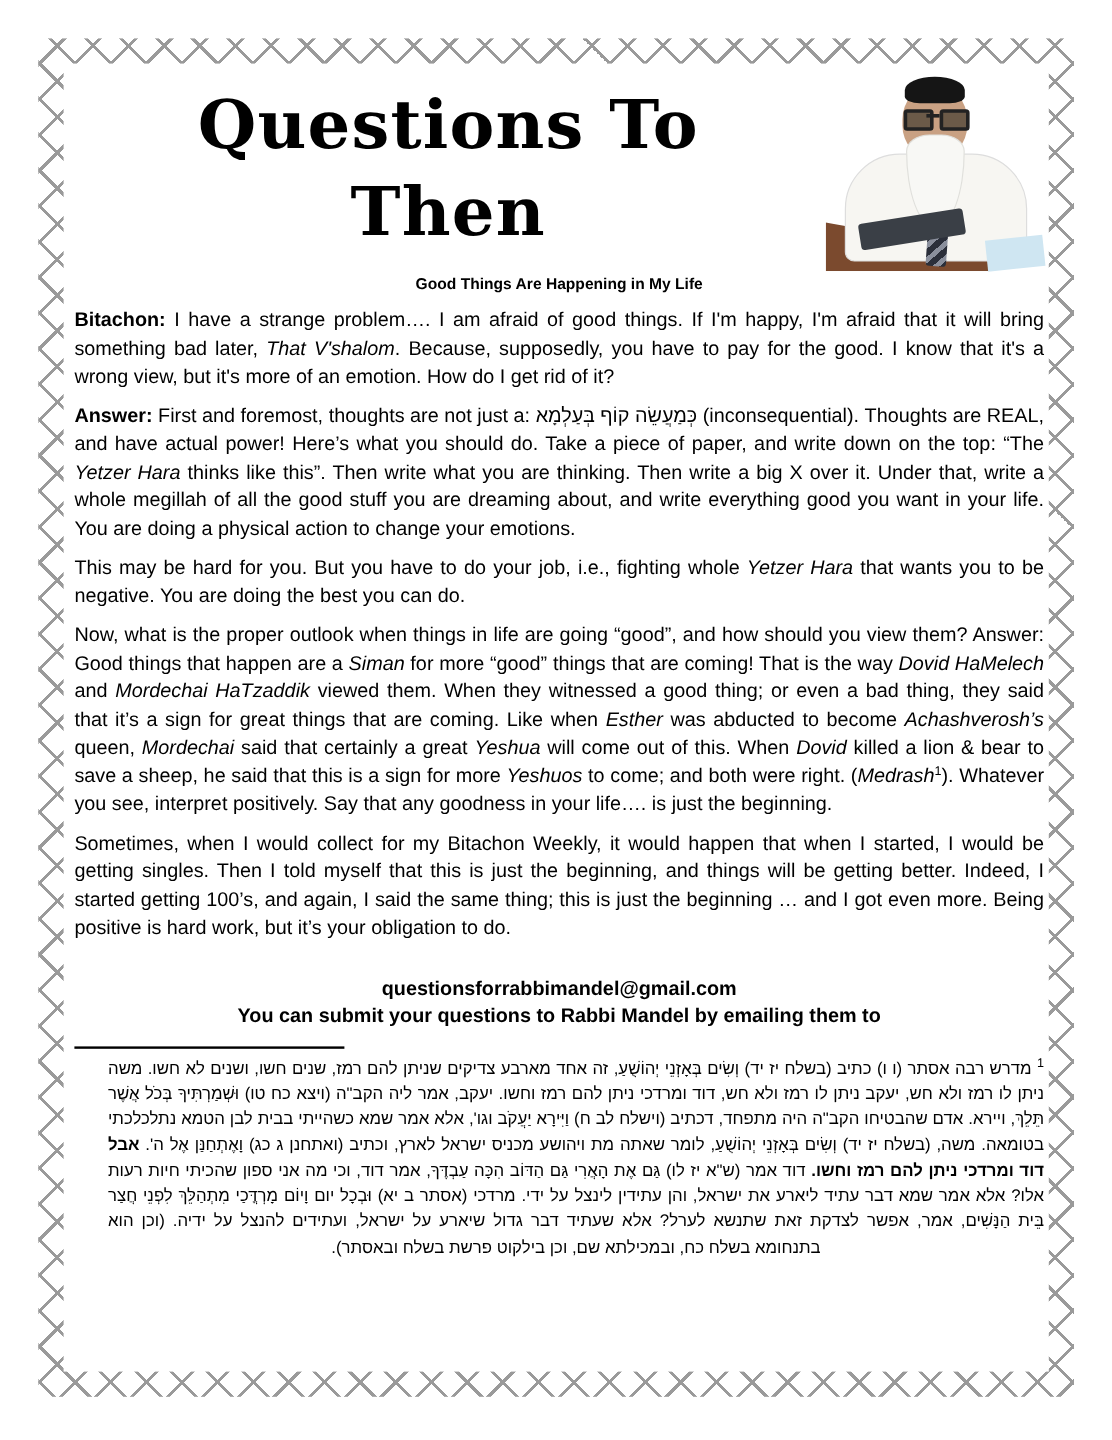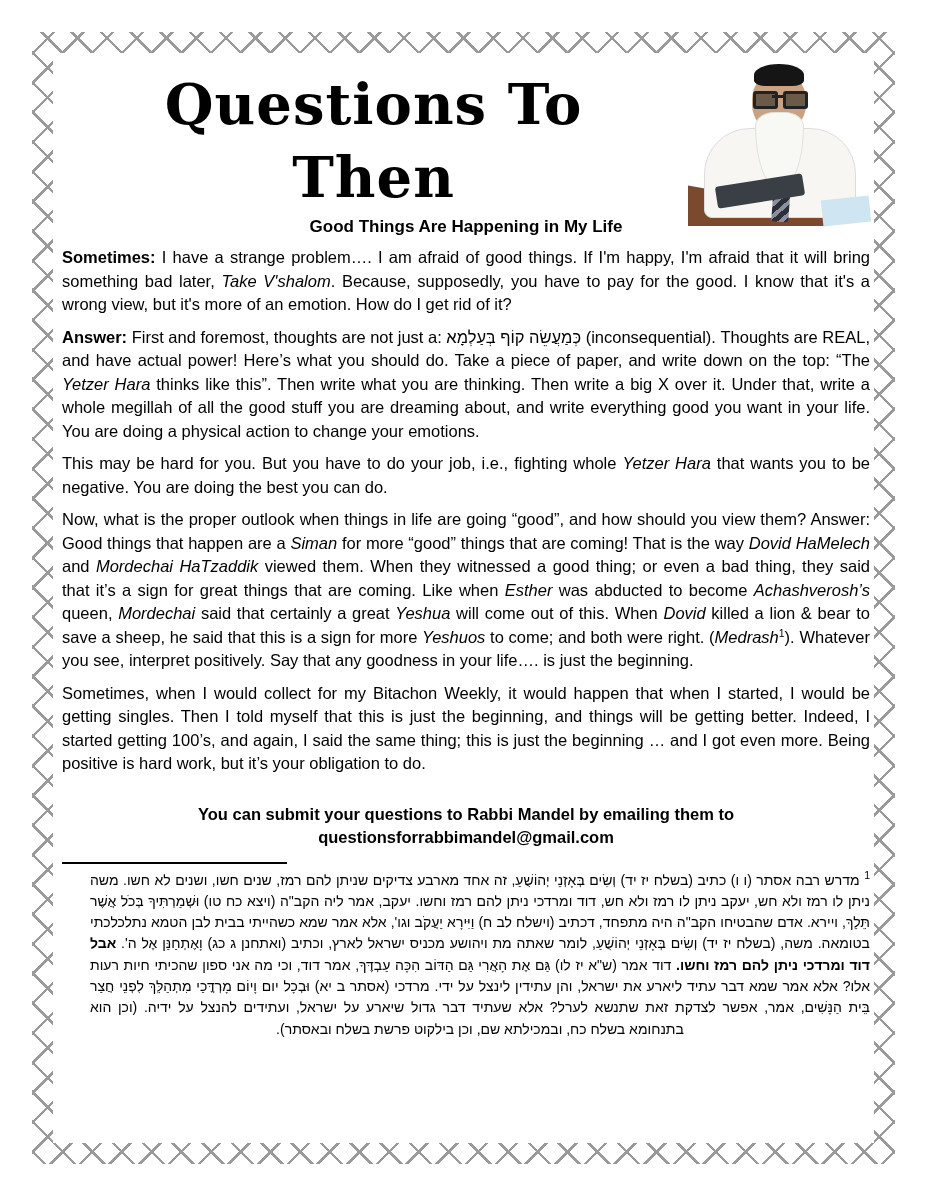--- a/index.html
+++ b/index.html
@@ -18,21 +18,21 @@
     position:absolute; left:53px; top:53px; right:53px; bottom:53px; background:#ffffff;
   }
   .content { position:absolute; left:62px; top:56px; right:57px; bottom:30px; }
 
   
   .title-block {
     margin:12px 185px 0 0; text-align:center;
     font-family:"DejaVu Serif", serif; font-weight:bold;
     font-size:56px; line-height:73px; letter-spacing:1px;
   }
-  .subtitle { text-align:center; font-weight:bold; font-size:17px; line-height:22px; margin-top:2px; }
+  .subtitle { text-align:center; font-weight:bold; font-size:13px; line-height:22px; margin-top:12px; }
 
   
   .photo { position:absolute; top:8px; right:0; width:182px; height:162px; }
   .photo div { position:absolute; }
   .desk   { left:0; bottom:0; width:136px; height:58px; background:#7b4a2e;
             clip-path:polygon(0 30%, 100% 72%, 100% 100%, 0 100%); }
   .shirt  { left:16px; bottom:8px; width:150px; height:88px; background:#f7f6f2;
             border:1px solid #ddd; border-radius:46px 46px 8px 8px; }
   .head   { left:64px; top:8px; width:54px; height:60px; background:#c9a183; border-radius:46%; }
   .kippah { left:66px; top:0; width:50px; height:22px; background:#151515; border-radius:50% 50% 25% 25%; }
@@ -88,29 +88,29 @@
       <div class="lens-l"></div>
       <div class="lens-r"></div>
       <div class="bridge"></div>
       <div class="tablet"></div>
       <div class="paper"></div>
     </div>
 
     <div class="subtitle">Good Things Are Happening in My Life</div>
 
     <div class="paragraphs">
-        <p class="body-para"><span class="b">Sometimes:</span><span> I have a strange problem…. I am afraid of good things. If I'm happy, I'm afraid that it will bring something bad later, </span><span class="i">Take V'shalom</span><span>. Because, supposedly, you have to pay for the good. I know that it's a wrong view, but it's more of an emotion. How do I get rid of it?</span></p>
+        <p class="body-para"><span class="b">Bitachon:</span><span> I have a strange problem…. I am afraid of good things. If I'm happy, I'm afraid that it will bring something bad later, </span><span class="i">That V'shalom</span><span>. Because, supposedly, you have to pay for the good. I know that it's a wrong view, but it's more of an emotion. How do I get rid of it?</span></p>
         <p class="body-para"><span class="b">Answer:</span><span> First and foremost, thoughts are not just a: </span><span class="he">כְּמַעֲשֵׂה קוֹף בְּעַלְמָא</span><span> (inconsequential). Thoughts are REAL, and have actual power! Here’s what you should do. Take a piece of paper, and write down on the top: “The </span><span class="i">Yetzer Hara</span><span> thinks like this”. Then write what you are thinking. Then write a big X over it. Under that, write a whole megillah of all the good stuff you are dreaming about, and write everything good you want in your life. You are doing a physical action to change your emotions.</span></p>
         <p class="body-para"><span>This may be hard for you. But you have to do your job, i.e., fighting whole </span><span class="i">Yetzer Hara</span><span> that wants you to be negative. You are doing the best you can do.</span></p>
         <p class="body-para"><span>Now, what is the proper outlook when things in life are going “good”, and how should you view them? Answer: Good things that happen are a </span><span class="i">Siman</span><span> for more “good” things that are coming! That is the way </span><span class="i">Dovid HaMelech</span><span> and </span><span class="i">Mordechai HaTzaddik</span><span> viewed them. When they witnessed a good thing; or even a bad thing, they said that it’s a sign for great things that are coming. Like when </span><span class="i">Esther</span><span> was abducted to become </span><span class="i">Achashverosh’s</span><span> queen, </span><span class="i">Mordechai</span><span> said that certainly a great </span><span class="i">Yeshua</span><span> will come out of this. When </span><span class="i">Dovid</span><span> killed a lion &amp; bear to save a sheep, he said that this is a sign for more </span><span class="i">Yeshuos</span><span> to come; and both were right. (</span><span class="i">Medrash</span><sup>1</sup><span>). Whatever you see, interpret positively. Say that any goodness in your life…. is just the beginning.</span></p>
         <p class="body-para"><span>Sometimes, when I would collect for my Bitachon Weekly, it would happen that when I started, I would be getting singles. Then I told myself that this is just the beginning, and things will be getting better. Indeed, I started getting 100’s, and again, I said the same thing; this is just the beginning … and I got even more. Being positive is hard work, but it’s your obligation to do.</span></p>
       </div>
 
     <div class="submit-note">
+      <div>questionsforrabbimandel@gmail.com</div>
       <div>You can submit your questions to Rabbi Mandel by emailing them to</div>
-      <div>questionsforrabbimandel@gmail.com</div>
     </div>
 
     <div class="footnote-rule"></div>
     <div class="footnote" dir="rtl"><sup>1</sup><span> מדרש רבה אסתר (ו ו) כתיב (בשלח יז יד) וְשִׂים בְּאָזְנֵי יְהוֹשֻׁעַ, זה אחד מארבע צדיקים שניתן להם רמז, שנים חשו, ושנים לא חשו. משה ניתן לו רמז ולא חש, יעקב ניתן לו רמז ולא חש, דוד ומרדכי ניתן להם רמז וחשו. יעקב, אמר ליה הקב"ה (ויצא כח טו) וּשְׁמַרְתִּיךָ בְּכֹל אֲשֶׁר תֵּלֵךְ, ויירא. אדם שהבטיחו הקב"ה היה מתפחד, דכתיב (וישלח לב ח) וַיִּירָא יַעֲקֹב וגו', אלא אמר שמא כשהייתי בבית לבן הטמא נתלכלכתי בטומאה. משה, (בשלח יז יד) וְשִׂים בְּאָזְנֵי יְהוֹשֻׁעַ, לומר שאתה מת ויהושע מכניס ישראל לארץ, וכתיב (ואתחנן ג כג) וָאֶתְחַנַּן אֶל ה'. </span><span class="b">אבל דוד ומרדכי ניתן להם רמז וחשו.</span><span> דוד אמר (ש"א יז לו) גַּם אֶת הָאֲרִי גַּם הַדּוֹב הִכָּה עַבְדֶּךָ, אמר דוד, וכי מה אני ספון שהכיתי חיות רעות אלו? אלא אמר שמא דבר עתיד ליארע את ישראל, והן עתידין לינצל על ידי. מרדכי (אסתר ב יא) וּבְכָל יום וָיוֹם מָרְדֳּכַי מִתְהַלֵּךְ לִפְנֵי חֲצַר בֵּית הַנָּשִׁים, אמר, אפשר לצדקת זאת שתנשא לערל? אלא שעתיד דבר גדול שיארע על ישראל, ועתידים להנצל על ידיה. (וכן הוא בתנחומא בשלח כח, ובמכילתא שם, וכן בילקוט פרשת בשלח ובאסתר).</span></div>
 
   </div>
 </div>
 
 </body></html>

